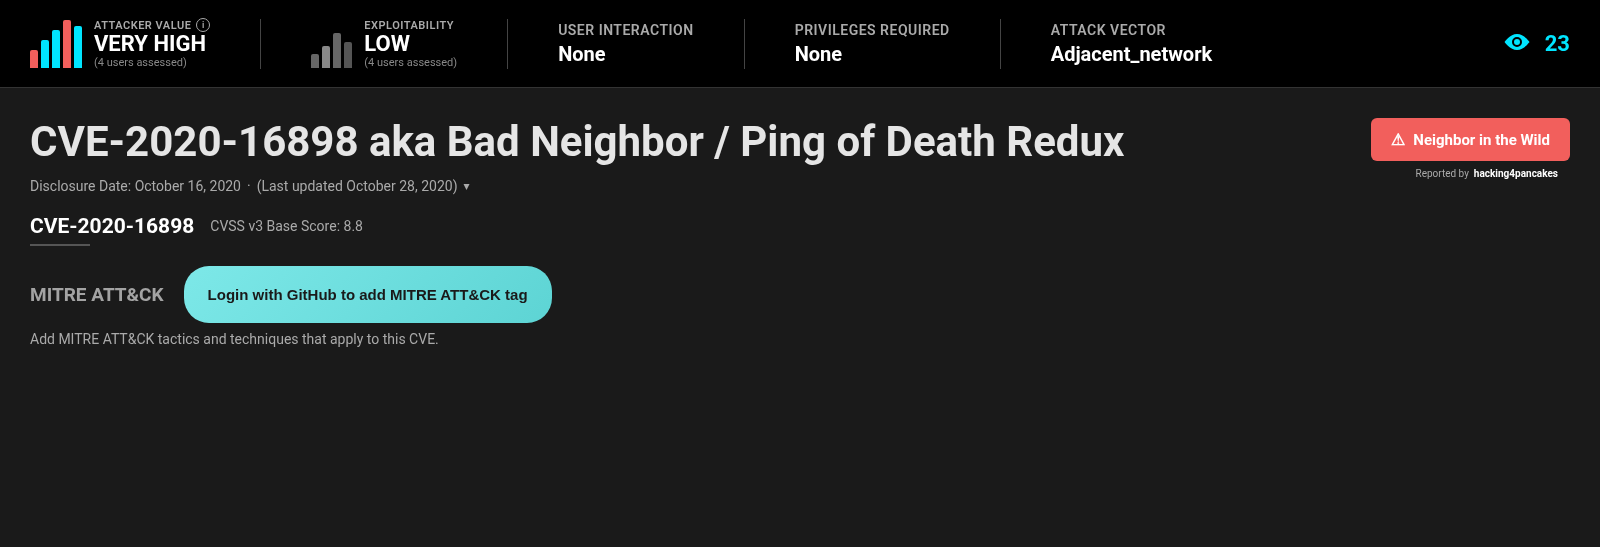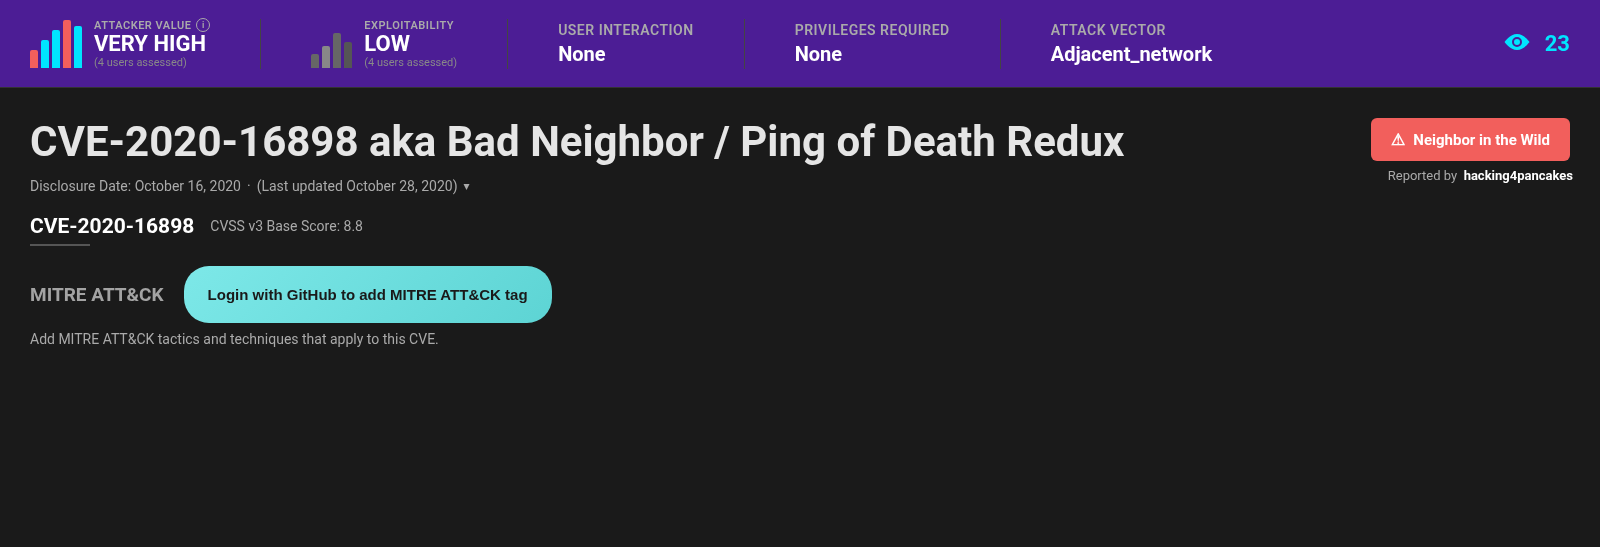--- a/index.html
+++ b/index.html
@@ -6,21 +6,21 @@
     body {
       background-color: #1a1a1a;
       color: #ffffff;
       font-family: -apple-system, BlinkMacSystemFont, 'Segoe UI', Roboto, sans-serif;
       width: 1600px;
       min-height: 547px;
       overflow: hidden;
     }
 
     .top-bar {
-      background-color: #4c1d95;
+      background-color: #000000;
       padding: 18px 30px;
       display: flex;
       align-items: center;
       gap: 50px;
       border-bottom: 1px solid #333;
     }
 
     .metric-block {
       display: flex;
       align-items: center;
@@ -213,22 +213,22 @@
       display: flex;
       align-items: center;
       gap: 8px;
     }
     .exploited-badge .warn-icon {
       font-size: 16px;
     }
     .reported-by {
       position: absolute;
       top: 80px;
-      right: 27px;
-      font-size: 13px;
+      right: 42px;
+      font-size: 10px;
       color: #aaa;
     }
     .reported-by strong {
       color: #ffffff;
     }
 
     
     .exploit-bars {
       display: flex;
       align-items: flex-end;

